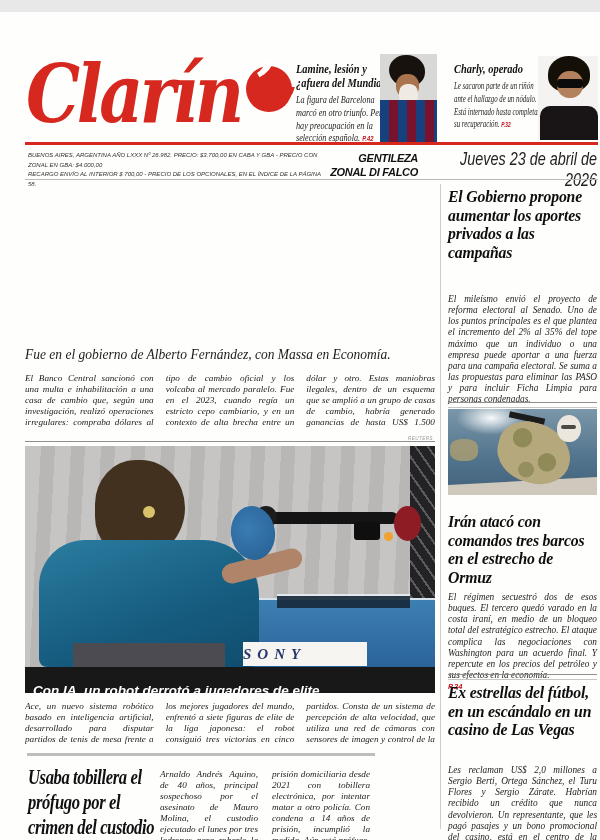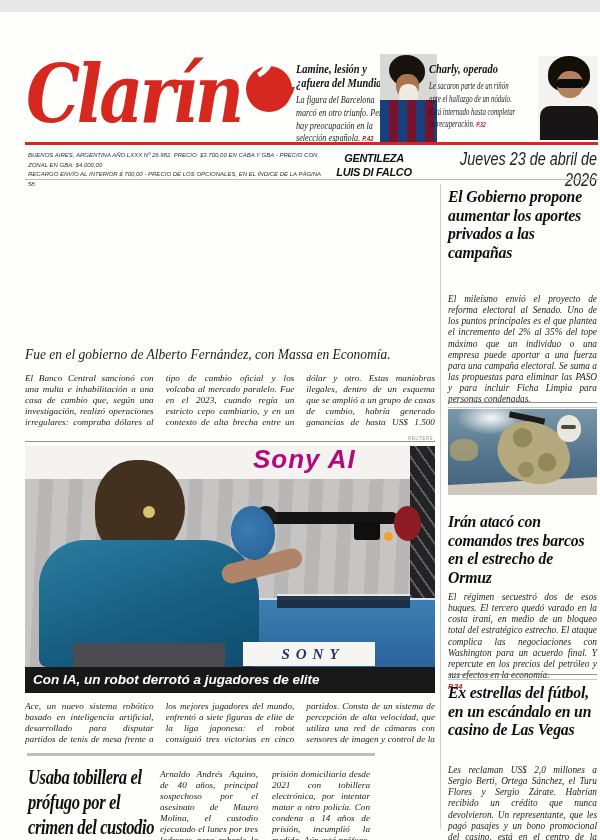--- a/index.html
+++ b/index.html
@@ -34,21 +34,21 @@
   .tc{background:#f4f3f1;}
   .tc .hair{position:absolute;left:10px;top:0;width:42px;height:36px;background:#141008;border-radius:50% 50% 42% 42%;}
   .tc .face{position:absolute;left:19px;top:15px;width:26px;height:27px;background:#b3815d;border-radius:46%;}
   .tc .glasses{position:absolute;left:19px;top:23px;width:26px;height:9px;background:#0c0c0c;border-radius:3px;}
   .tc .jacket{position:absolute;left:2px;right:0;bottom:0;height:34px;background:#191516;border-radius:10px 10px 0 0;}
 
   
   .rule-red{left:25px;right:2px;top:130px;height:3px;background:#d6281e;}
   .folio{left:28px;top:139px;width:300px;font-family:"Liberation Sans",sans-serif;font-size:6px;
          line-height:1.6;color:#333;}
-  .courtesy{left:330px;top:140px;width:88px;text-align:center;font-family:"Liberation Sans",sans-serif;
+  .courtesy{left:330px;top:140px;width:88px;text-align:right;font-family:"Liberation Sans",sans-serif;
             font-weight:bold;font-size:11px;line-height:1.25;color:#111;letter-spacing:-.3px;}
   .dateline{right:3px;top:137px;width:210px;text-align:right;font-family:"Liberation Sans",sans-serif;
             font-size:18px;color:#222;transform:scaleX(.8);transform-origin:top right;}
   .rule-gray{left:25px;right:2px;top:167px;height:1px;background:#bbb;}
   .vrule{left:440px;top:172px;width:1px;height:645px;background:#ccc;}
 
   
   .lead-h{left:25px;top:172px;width:412px;font-weight:bold;font-size:37px;line-height:1.03;
           letter-spacing:-1.2px;color:#0e0e0e;}
   .lead-sub{left:25px;top:334px;width:445px;font-size:15px;color:#1c1c1c;
@@ -66,42 +66,42 @@
   .pm .band{position:absolute;left:0;right:0;top:0;height:33px;background:#f4f3f0;}
   .pm .band span{position:absolute;left:228px;top:-2px;font-family:"Liberation Sans",sans-serif;
                  font-weight:bold;font-size:26px;color:#b5087c;letter-spacing:1px;}
   .pm .truss{position:absolute;right:0;top:0;bottom:0;width:25px;background:#232325;
              background-image:repeating-linear-gradient(55deg,rgba(200,200,200,.35) 0 2px,transparent 2px 10px);}
   .pm .table{position:absolute;left:60px;right:0;top:152px;bottom:0;
              background:linear-gradient(180deg,#3d7fb2,#2a639a);border-top:2px solid #d7e4ef;}
   .pm .net{position:absolute;left:252px;right:25px;top:148px;height:12px;background:#17293a;
            border-top:2px solid #e8eef4;opacity:.9;}
   .pm .sony{position:absolute;left:218px;top:196px;width:124px;height:24px;background:#f6f5f1;
-            text-align:center;line-height:24px;font-weight:bold;font-size:15px;letter-spacing:6px;color:#26356b;padding-left:8px;}
+            line-height:24px;font-weight:bold;font-size:15px;letter-spacing:6px;color:#26356b;}
   .pm .arm{position:absolute;left:238px;top:66px;width:135px;height:12px;background:#141414;border-radius:6px;}
   .pm .arm::before{content:"";position:absolute;left:-8px;top:-6px;width:22px;height:22px;background:#1c1c1c;border-radius:50%;}
   .pm .cam{position:absolute;right:55px;top:76px;width:26px;height:18px;background:#0f0f10;border-radius:3px;}
   .pm .paddle-r{position:absolute;right:14px;top:60px;width:27px;height:35px;background:#8e1c24;border-radius:50%;}
   .pm .ball{position:absolute;right:42px;top:86px;width:9px;height:9px;background:#f0a231;border-radius:50%;}
   .pm .hair{position:absolute;left:70px;top:14px;width:90px;height:98px;background:#43311f;
             border-radius:48% 52% 55% 45%;}
   .pm .pony{position:absolute;left:96px;top:76px;width:50px;height:70px;background:#4d3826;
             border-radius:40% 60% 50% 50%;transform:rotate(8deg);}
   .pm .tie{position:absolute;left:118px;top:60px;width:12px;height:12px;background:#d8c36a;border-radius:50%;}
   .pm .shirt{position:absolute;left:14px;top:94px;width:220px;height:127px;
              background:linear-gradient(160deg,#2b7da0,#175e82 55%,#0f4d6e);border-radius:46px 56px 8px 8px;}
   .pm .armr{position:absolute;left:196px;top:110px;width:82px;height:20px;background:#b08468;
             border-radius:10px;transform:rotate(-14deg);}
   .pm .paddle-b{position:absolute;left:206px;top:60px;width:44px;height:54px;
                 background:radial-gradient(circle at 40% 40%,#3a7cb4,#255e90);border-radius:50%;transform:rotate(-8deg);}
   .pm .shorts{position:absolute;left:48px;bottom:0;width:152px;height:24px;background:#4b4b51;}
 
   
   .capbar{left:25px;top:655px;width:410px;height:26px;background:#181818;color:#fff;box-sizing:border-box;
-          font-family:"Liberation Sans",sans-serif;font-weight:bold;font-size:13.5px;padding:5px 0 0 8px;}
+          font-family:"Liberation Sans",sans-serif;font-weight:bold;font-size:13.5px;padding:16px 0 0 8px;}
   .robot-body{left:25px;top:689px;width:410px;height:54px;overflow:hidden;}
 
   .thickrule{left:27px;top:741px;width:348px;height:3px;background:#bdbdbd;}
 
   
   .crime-h{left:28px;top:753px;width:172px;font-weight:bold;font-size:21px;line-height:1.18;
            letter-spacing:-.5px;color:#101010;transform:scaleX(.79);transform-origin:top left;}
   .crime-c1{left:160px;top:757px;width:98px;font-size:9.2px;line-height:1.2;text-align:justify;color:#222;}
   .crime-c2{left:272px;top:757px;width:98px;font-size:9.2px;line-height:1.2;text-align:justify;color:#222;}
 
@@ -150,60 +150,57 @@
       <b class="pref">P.42</b>
     </div>
   </div>
   <div class="abs photo-box tl" style="left:380px;top:42px;width:57px;height:88px;">
     <div class="hair"></div>
     <div class="face"></div>
     <div class="hand"></div>
     <div class="jersey"></div>
   </div>
 
-  <div class="abs" style="left:429px;top:50px;">
+  <div class="abs" style="left:454px;top:50px;">
     <div class="teaser-title" style="width:110px;">Charly, operado</div>
     <div class="teaser-body" style="width:140px;transform:scaleX(.65);margin-top:4px;">
       <span>Le sacaron parte de un riñón ante el hallazgo de un nódulo. Está internado hasta completar su recuperación.</span>
       <b class="pref">P.32</b>
     </div>
   </div>
   <div class="abs photo-box tc" style="left:538px;top:44px;width:60px;height:84px;">
     <div class="hair"></div>
     <div class="face"></div>
     <div class="glasses"></div>
     <div class="jacket"></div>
   </div>
 
   <div class="abs rule-red"></div>
   <div class="abs folio">
     <span>BUENOS AIRES, ARGENTINA AÑO LXXX Nº 26.982. PRECIO: $3.700,00 EN CABA Y GBA - PRECIO CON ZONAL EN GBA: $4.000,00</span><br>
     <span>RECARGO ENVÍO AL INTERIOR $ 700,00 - PRECIO DE LOS OPCIONALES, EN EL ÍNDICE DE LA PÁGINA 58.</span>
   </div>
   <div class="abs courtesy">
     <span>GENTILEZA</span><br>
-    <span>LUIS DI FALCO</span>
+    <span>ZONAL DI FALCO</span>
   </div>
   <div class="abs dateline">Jueves 23 de abril de 2026</div>
   <div class="abs rule-gray"></div>
   <div class="abs vrule"></div>
 
   <div class="abs lead-sub">Fue en el gobierno de Alberto Fernández, con Massa en Economía.</div>
   <div class="abs lead-body cols3">
     <span>El Banco Central sancionó con una multa e inhabilitación a una casa de cambio que, según una investigación, realizó operaciones irregulares: compraba dólares al tipo de cambio oficial y los volcaba al mercado paralelo. Fue en el 2023, cuando regía un estricto cepo cambiario, y en un contexto de alta brecha entre un dólar y otro. Estas maniobras ilegales, dentro de un esquema que se amplió a un grupo de casas de cambio, habría generado ganancias de hasta US$ 1.500 millones, estiman los investigadores. Se perdió la trazabilidad de esos dólares.</span>
     
   </div>
 
   <div class="abs drule d1"></div>
   <div class="abs credit">REUTERS</div>
 
   <div class="abs pm">
-    <div class="band">
-        <span>Sony AI</span>
-      </div>
     <div class="truss"></div>
     <div class="table"></div>
     <div class="net"></div>
     <div class="arm"></div>
     <div class="cam"></div>
     <div class="paddle-r"></div>
     <div class="ball"></div>
     <div class="pony"></div>
     <div class="hair"></div>
     <div class="tie"></div>

